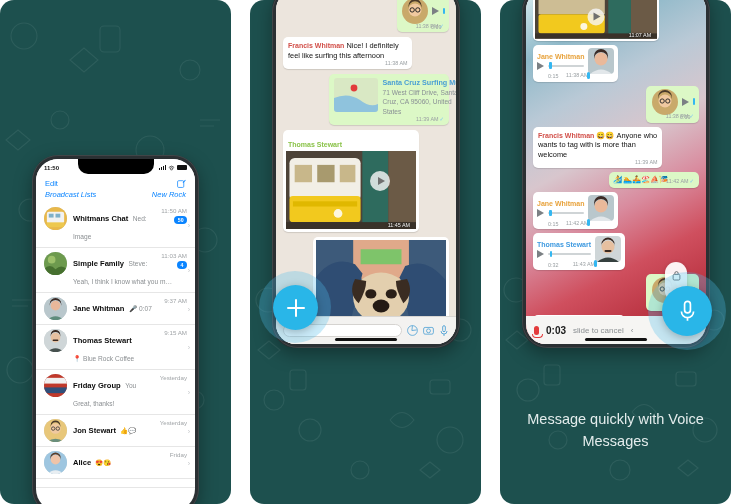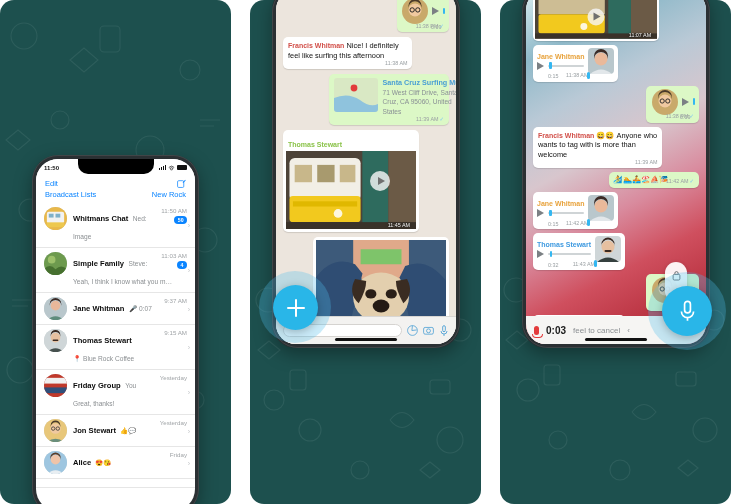--- a/index.html
+++ b/index.html
@@ -56,21 +56,21 @@
   .bars i:nth-child(3){height:4px} .bars i:nth-child(4){height:5px}
   .batt{ width:10px;height:5px;background:#111;border-radius:1px; }
 
   .navbar{ background:#fff; padding:3px 9px 0; }
   .navrow{ display:flex; justify-content:space-between; align-items:center; }
   .lnk{ color:#0a84ff; font-size:7.5px; }
   .title-lg{ font-size:17px; font-weight:700; color:#0b0b0b; letter-spacing:-.4px;
              margin:1px 0 3px; }
   .subrow{ display:flex; justify-content:space-between; align-items:center;
            padding:2px 9px 4px; background:#fff; }
-  .subrow .lnk{ font-size:7.5px; }
+  .subrow .lnk{ font-size:7.5px;font-style:italic; }
   .chatlist{ background:#fff; }
   .chatrow{ display:flex; gap:6px; padding:4px 8px 4px 8px; align-items:flex-start;
             border-bottom:.5px solid #e6e6e6; position:relative; }
   .ava{ width:23px;height:23px;border-radius:50%; flex:none; overflow:hidden;
         background:#cfd6d8; position:relative; }
   .ava svg{ width:100%; height:100%; display:block; }
   .cmeta{ flex:1; min-width:0; }
   .cname{ font-size:7.6px; font-weight:700; color:#0c0c0c; line-height:1.25; }
   .cline{ font-size:6.6px; color:#8b8f92; line-height:1.3; white-space:nowrap;
           overflow:hidden; text-overflow:ellipsis; }
@@ -701,21 +701,21 @@
             </span>
           <span class="vdur" style="left:15px;bottom:1px;">0:07</span>
           <span class="stamp" style="right:30px;">11:47 AM</span>
           <span class="vmic"></span>
         </div>
       </div>
 
       <div class="recbar">
         <span class="recmic"></span>
         <span class="rectime">0:03</span>
-        <span class="slide">feel to cancel</span>
+        <span class="slide">slide to cancel</span>
         <span class="slide">‹</span>
       </div>
       <div class="homebar"></div>
     </div>
   </div>
 
   <div class="lockchip" style="right:44px; top:262px;">
     <svg width="9" height="11" viewBox="0 0 12 14">
         <rect x="1.5" y="5.5" width="9" height="7.5" rx="1.6" fill="none" stroke="#6b7073" stroke-width="1.3"></rect>
         <path d="M3.8 5.5 V4 a2.2 2.2 0 0 1 4.4 0 v1.5" fill="none" stroke="#6b7073" stroke-width="1.3"></path>
@@ -726,13 +726,14 @@
   </div>
 
   <div class="ring" style="right:5px; top:272px; width:78px; height:78px;"></div>
   <div class="fab" style="right:19px; top:286px; width:50px; height:50px;">
     <svg width="17" height="22" viewBox="0 0 14 18">
       <rect x="4.6" y="1" width="4.8" height="9.6" rx="2.4" fill="none" stroke="#fff" stroke-width="1.4"></rect>
       <path d="M2 9.4 a5 5 0 0 0 10 0 M7 14.4 V17" fill="none" stroke="#fff" stroke-width="1.4"></path>
     </svg>
   </div>
 
+  <div class="caption">Message quickly with Voice Messages</div>
 </div>
 
 </body></html>

